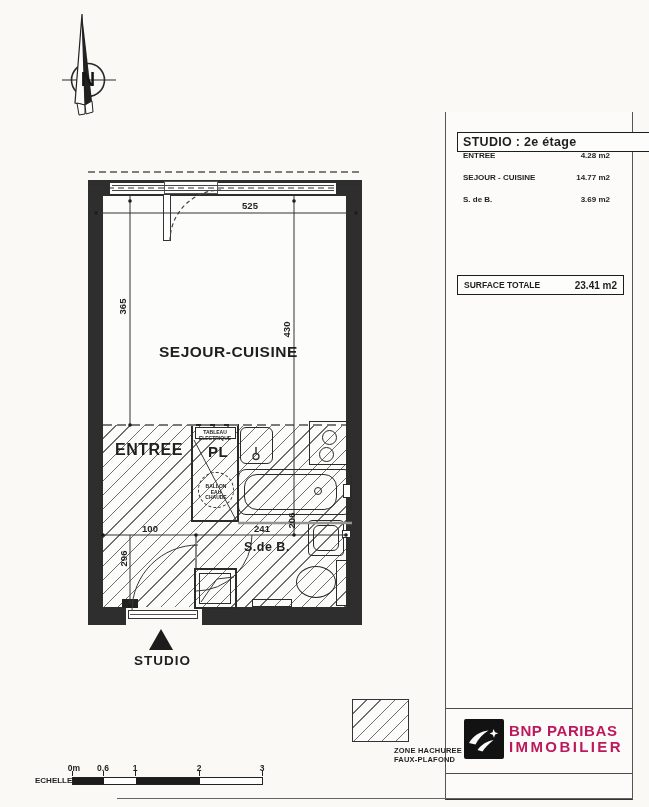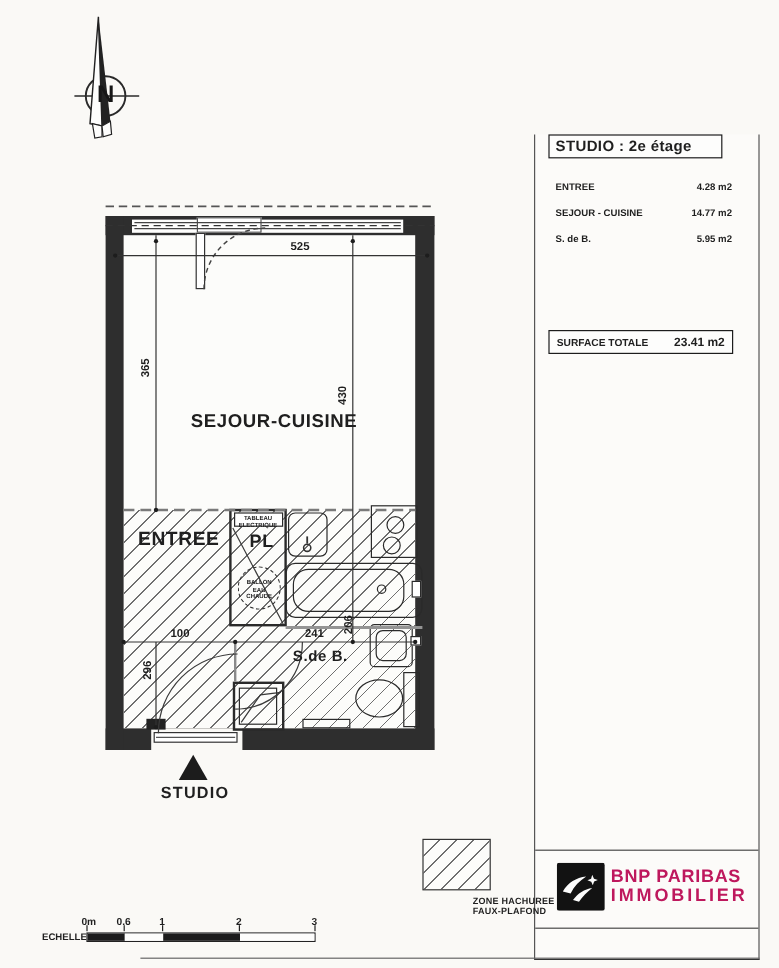--- a/index.html
+++ b/index.html
@@ -133,38 +133,38 @@
   <div class="dim" style="left:135px;top:523px;width:30px;">100</div>
   <div class="dim" style="left:247px;top:523px;width:30px;">241</div>
   <div class="dim v" style="left:276px;top:515px;width:30px;">206</div>
   <div class="dim v" style="left:108px;top:553px;width:30px;">296</div>
 
   <div class="tri" style="left:149px;top:629px;"></div>
   <div class="lbl" style="left:134px;top:653px;font-size:13.5px;letter-spacing:1px;">STUDIO</div>
 </div>
 
 <div class="panel">
-  <div class="pbox" style="left:11px;top:0;width:145px;height:20px;padding-left:5px;">
+  <div class="pbox" style="left:11px;top:20px;width:193px;height:20px;padding-left:5px;">
     <span style="font-size:12.5px;font-weight:600;letter-spacing:.3px;">STUDIO : 2e étage</span>
   </div>
 
   <div class="prow" style="top:39px;">
     <span>ENTREE</span>
     <span>4.28 m2</span>
   </div>
   <div class="prow" style="top:61px;">
     <span>SEJOUR - CUISINE</span>
     <span>14.77 m2</span>
   </div>
   <div class="prow" style="top:83px;">
     <span>S. de B.</span>
-    <span>5.95 m2</span>
-  </div>
-
-  <div class="pbox" style="left:11px;top:163px;width:154px;height:20px;padding:0 6px;justify-content:space-between;">
+    <span>3.69 m2</span>
+  </div>
+
+  <div class="pbox" style="left:11px;top:163px;width:167px;height:20px;padding:0 6px;justify-content:space-between;">
     <span style="font-size:8.5px;font-weight:700;">SURFACE TOTALE</span>
     <span style="font-size:10px;font-weight:700;">23.41 m2</span>
   </div>
 
   <div class="rule" style="top:596px;"></div>
 
   <div class="abs" style="left:18px;top:607px;width:40px;height:40px;">
     <svg width="40" height="40" viewBox="0 0 40 40">
       <rect x="0" y="0" width="40" height="40" rx="2" fill="#121212"></rect>
       <path d="M5 24 C9.5 16.5 16 12.5 24.5 11.5 C19 15 14.5 19.5 11.5 25.5 Z" fill="#fbfbfb"></path>

